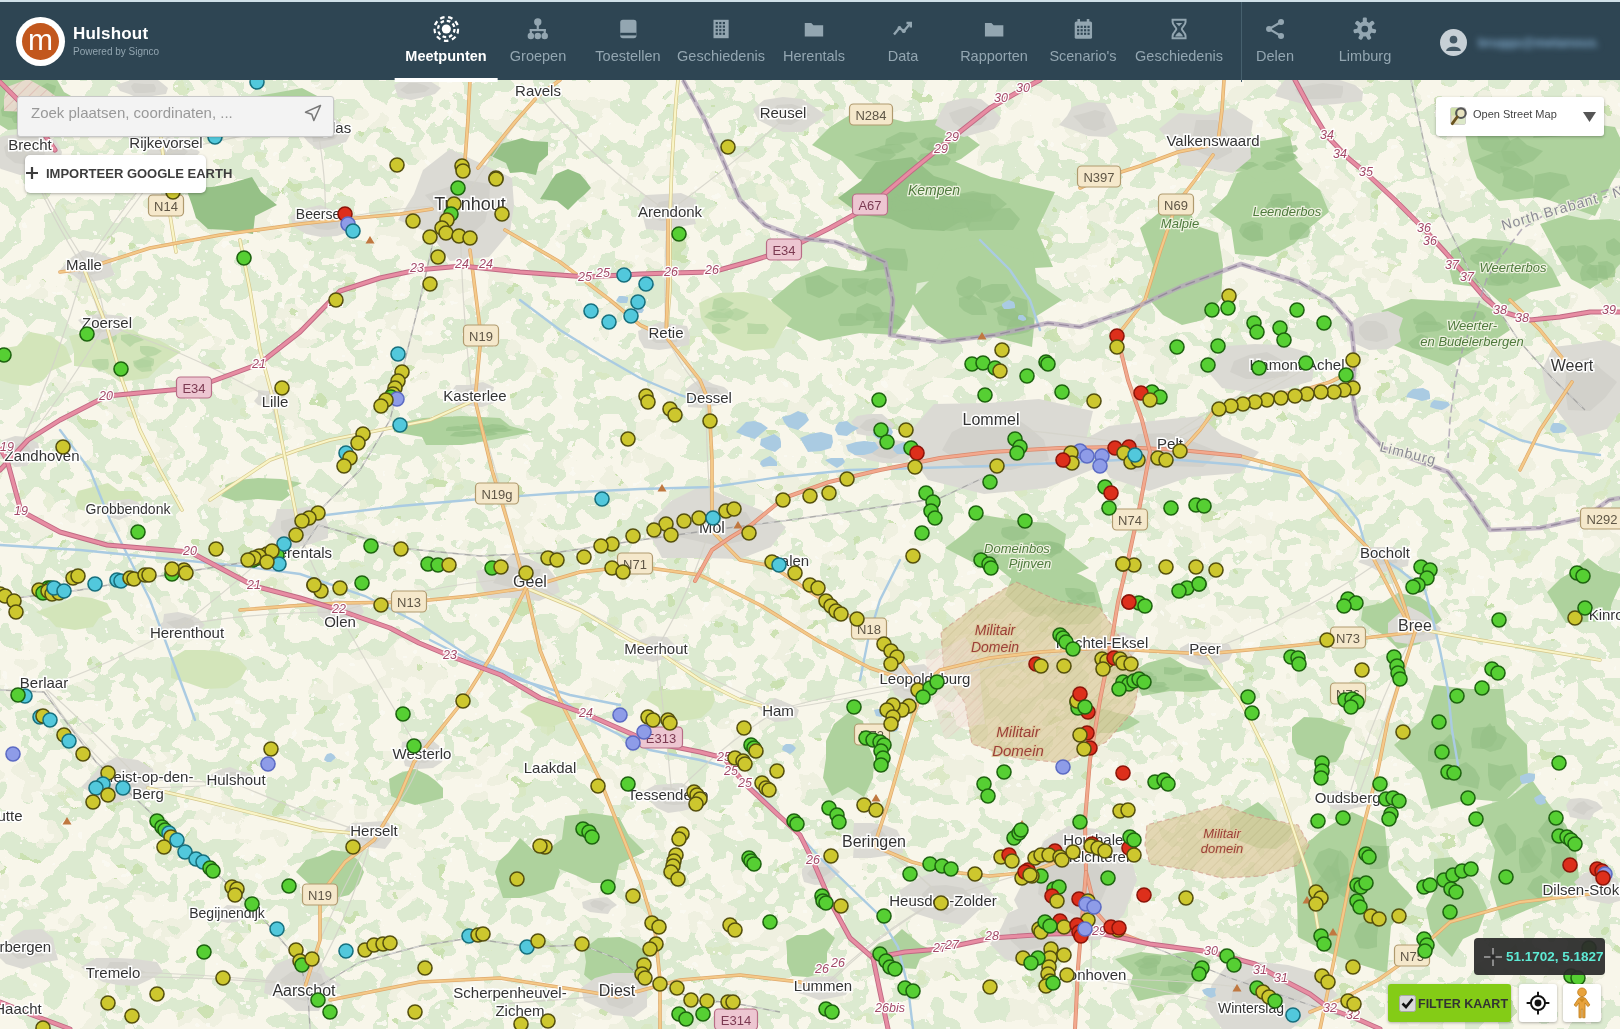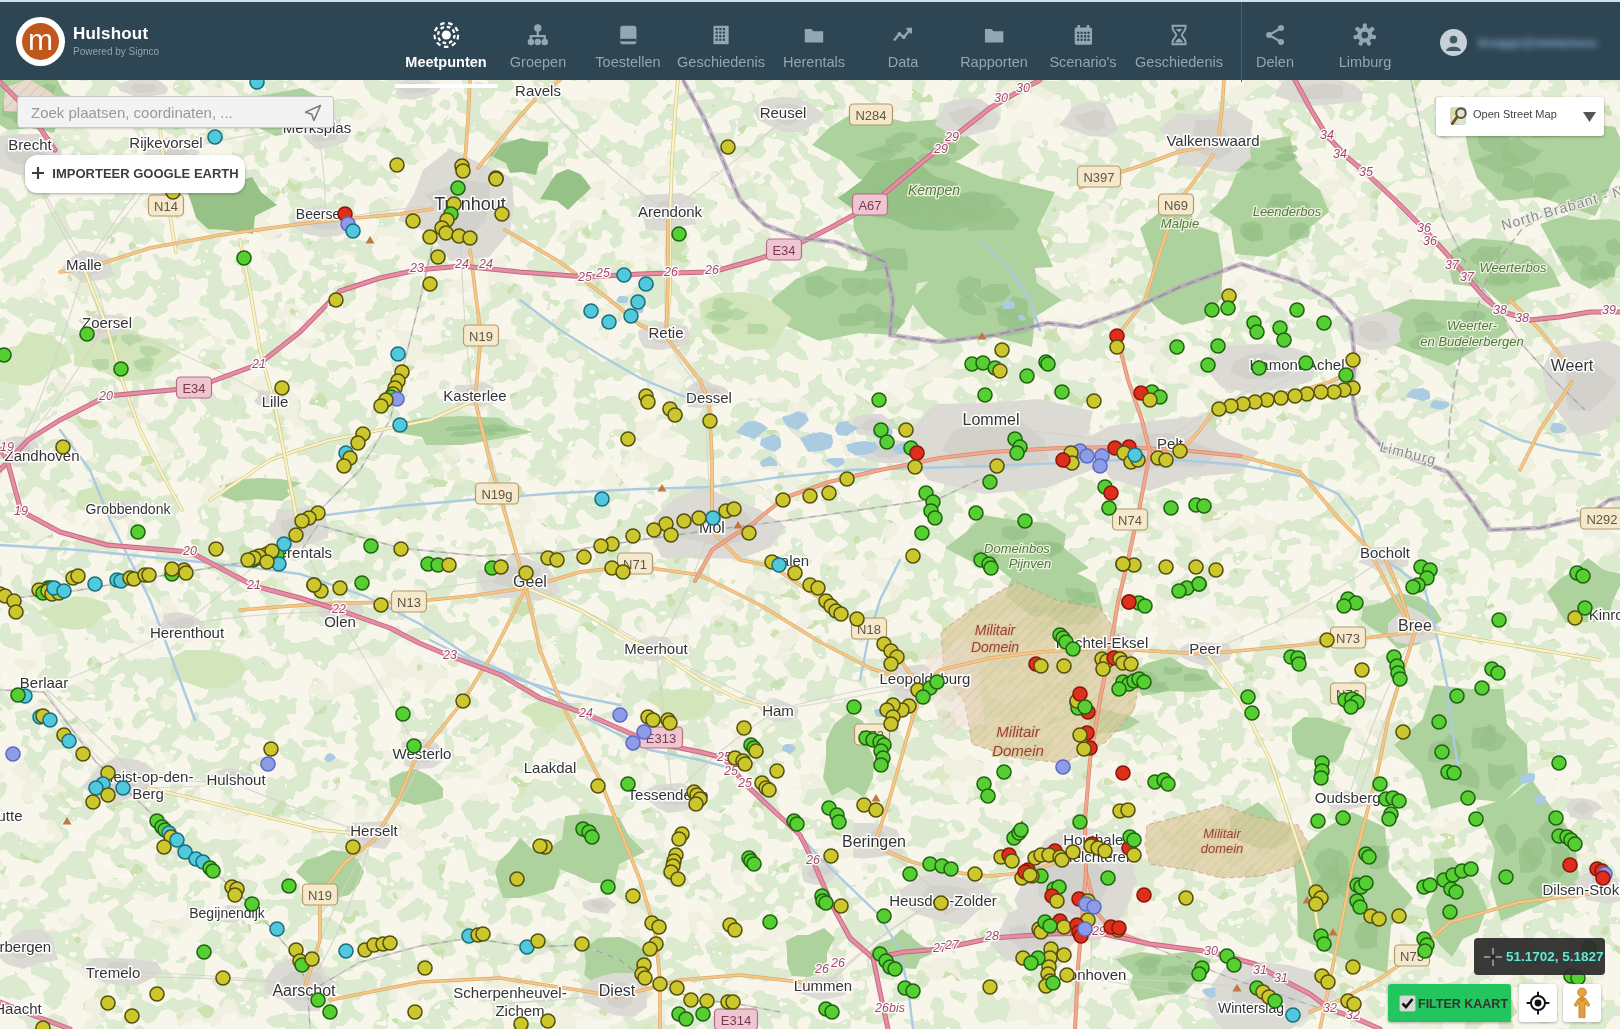--- a/index.html
+++ b/index.html
@@ -3,33 +3,33 @@
 <style>
 *{margin:0;padding:0;box-sizing:border-box}
 body{font-family:"Liberation Sans",sans-serif;background:#fff}
 .app{position:relative;width:1620px;height:1029px;overflow:hidden}
 .map{position:absolute;left:0;top:0}
 header{position:absolute;left:0;top:0;width:1620px;height:80px;background:#2e4553;border-top:2px solid #cfe0e8;z-index:10}
 .logo{position:absolute;left:16px;top:15px;width:49px;height:49px;background:#fff;border-radius:50%}
 .logo .in{position:absolute;left:6px;top:6px;width:37px;height:37px;background:#c2571d;border-radius:50%;color:#fff;font-size:30px;text-align:center;line-height:34px;font-family:"Liberation Sans",sans-serif}
 .brand{position:absolute;left:73px;top:22px;color:#fff;font-size:17px;font-weight:bold;letter-spacing:.2px}
 .sub{position:absolute;left:73px;top:44px;color:#92a5b0;font-size:10px}
-.nav{position:absolute;top:20px;transform:translateX(-50%);text-align:left;color:#93a6b1;font-size:14.5px;height:62px;white-space:nowrap}
+.nav{position:absolute;top:14px;transform:translateX(-50%);text-align:left;color:#93a6b1;font-size:14.5px;height:62px;white-space:nowrap}
 .nav svg{display:block;margin:0 auto 6px}
 .nav.act{color:#fff;font-weight:bold}
 .nav .und{position:absolute;left:50%;transform:translateX(-50%);top:62px;width:calc(100% + 22px);height:4px;background:#fff}
 .vsep{position:absolute;left:1241px;top:0;width:1px;height:80px;background:#46606e}
 .avatar{position:absolute;left:1440px;top:27px;width:27px;height:27px;border-radius:50%;background:#c7d0d6}
 .mail{position:absolute;left:1478px;top:33px;width:120px;height:14px;color:#82abcd;font-size:13px;font-weight:bold;filter:blur(3px);white-space:nowrap;overflow:hidden}
-.search{position:absolute;left:17px;top:96px;width:317px;height:32px;background:#f3f3f3;border:1px solid #c8c8c8;border-radius:3px;z-index:5;box-shadow:0 1px 2px rgba(0,0,0,.15)}
+.search{position:absolute;left:17px;top:96px;width:317px;height:41px;background:#f3f3f3;border:1px solid #c8c8c8;border-radius:3px;z-index:5;box-shadow:0 1px 2px rgba(0,0,0,.15)}
 .search .ph{position:absolute;left:13px;top:7px;color:#999;font-size:15px}
-.imp{position:absolute;left:25px;top:155px;width:220px;height:38px;background:#fff;border-radius:12px;z-index:5;box-shadow:0 1px 3px rgba(0,0,0,.3);color:#3d3d3d;font-size:13px;font-weight:bold;text-align:center;line-height:38px;white-space:nowrap}
+.imp{position:absolute;left:25px;top:155px;width:181px;height:38px;background:#fff;border-radius:5px;z-index:5;box-shadow:0 1px 3px rgba(0,0,0,.3);color:#3d3d3d;font-size:13px;font-weight:bold;text-align:center;line-height:38px;white-space:nowrap}
 .lyr{position:absolute;left:1436px;top:97px;width:168px;height:39px;background:#fff;border-radius:3px;z-index:5;box-shadow:0 1px 3px rgba(0,0,0,.3);font-size:15px;color:#444}
 .coord{position:absolute;left:1474px;top:938px;width:131px;height:37px;background:#2b2b2bee;border-radius:4px;z-index:5;color:#5eead4;font-size:14px;font-weight:bold;white-space:nowrap}
-.fkaart{position:absolute;left:1388px;top:984px;width:123px;height:38px;background:#22c55e;border-radius:3px;z-index:5;box-shadow:0 1px 3px rgba(0,0,0,.3);font-size:13.5px;font-weight:bold;color:#333;white-space:nowrap}
+.fkaart{position:absolute;left:1388px;top:984px;width:123px;height:38px;background:#84cc16;border-radius:3px;z-index:5;box-shadow:0 1px 3px rgba(0,0,0,.3);font-size:13.5px;font-weight:bold;color:#333;white-space:nowrap}
 .btn2{position:absolute;top:984px;width:38px;height:38px;background:#fff;border-radius:3px;z-index:5;box-shadow:0 1px 3px rgba(0,0,0,.3)}
 </style></head>
 <body>
 <div class="app">
 <svg class="map" width="1620" height="1029" viewBox="0 0 1620 1029">
 <g>
         <defs>
 <filter id="fldM" x="0" y="0" width="100%" height="100%">
  <feTurbulence type="fractalNoise" baseFrequency="0.0045 0.005" numOctaves="2" seed="3" result="n"></feTurbulence>
  <feColorMatrix in="n" type="matrix" values="0 0 0 0 0 0 0 0 0 0 0 0 0 0 0 1 0 0 0 0" result="m"></feColorMatrix>

